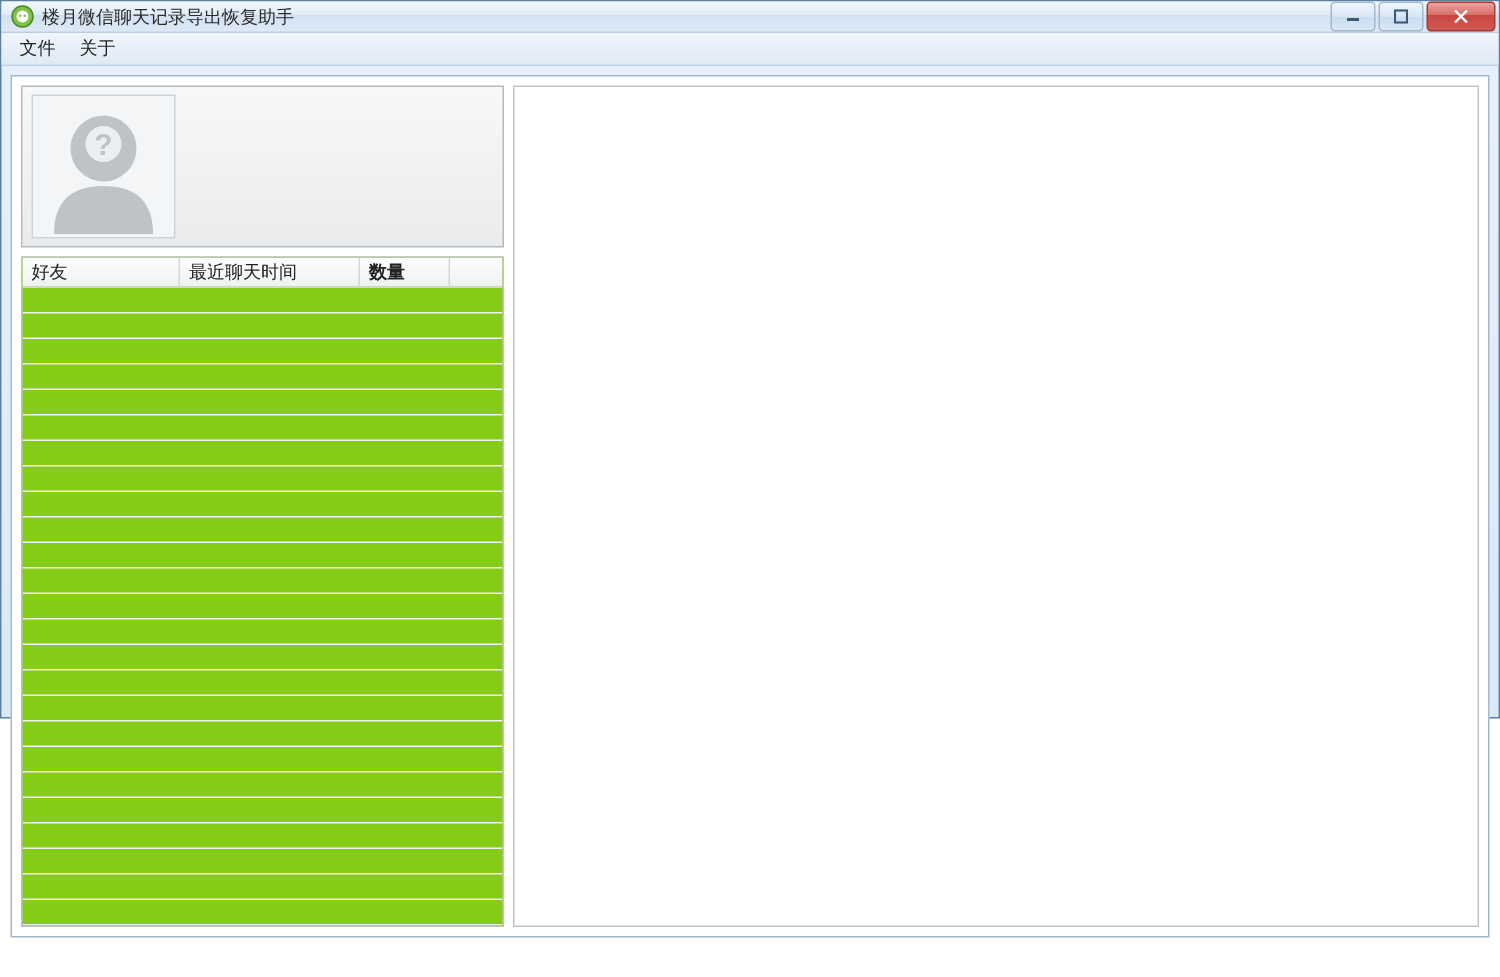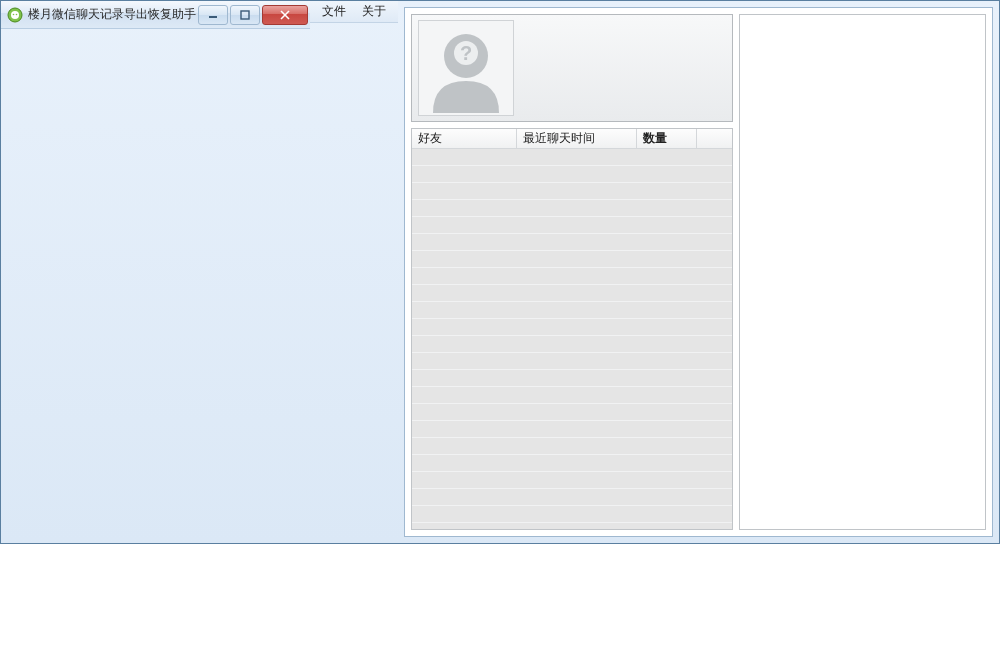--- a/index.html
+++ b/index.html
@@ -6,24 +6,25 @@
     body {
       font-family: "Microsoft YaHei", "SimSun", Tahoma, sans-serif;
       font-size: 12px;
       background: #fff;
       width: 1000px;
       height: 651px;
       overflow: hidden;
     }
     .window {
       width: 1000px;
-      height: 544px;
+      height: 479px;
       border: 1px solid #5a7fa0;
       background: linear-gradient(to bottom, #e8f1fb 0%, #dbe8f6 100%);
       display: flex;
+      flex-direction: column;
     }
     .titlebar {
       height: 28px;
       background: linear-gradient(to bottom, #f4f8fd 0%, #e0ebf7 45%, #d2e1f1 46%, #dde9f6 100%);
       border-bottom: 1px solid #b8cde2;
       display: flex;
       align-items: center;
       padding: 0 2px 0 6px;
     }
     .titlebar .app-icon {
@@ -60,21 +61,20 @@
       background: linear-gradient(to bottom, #e9a3a0 0%, #d76d66 45%, #c84740 46%, #cf5a53 100%);
       border-color: #a33a34;
     }
     .menubar {
       height: 22px;
       background: linear-gradient(to bottom, #eff5fc 0%, #dfeaf6 100%);
       border-bottom: 1px solid #c3d4e6;
       display: flex;
       align-items: center;
       padding: 0 4px;
-      justify-content: space-between;
     }
     .menu-item {
       padding: 2px 8px;
       color: #222;
       cursor: default;
     }
     .client {
       flex: 1;
       margin: 6px;
       border: 1px solid #9fb8d0;
@@ -102,21 +102,21 @@
       height: 96px;
       border: 1px solid #d0d3d6;
       background: #f4f5f6;
       display: flex;
       align-items: center;
       justify-content: center;
     }
     .friends-table {
       flex: 1;
       border: 1px solid #c0c4c8;
-      background: #e5e5e5;
+      background: #84cc16;
       display: flex;
       flex-direction: column;
       overflow: hidden;
     }
     .table-header {
       height: 20px;
       display: flex;
       background: linear-gradient(to bottom, #fdfdfd 0%, #f0f1f2 100%);
       border-bottom: 1px solid #d4d7da;
     }

